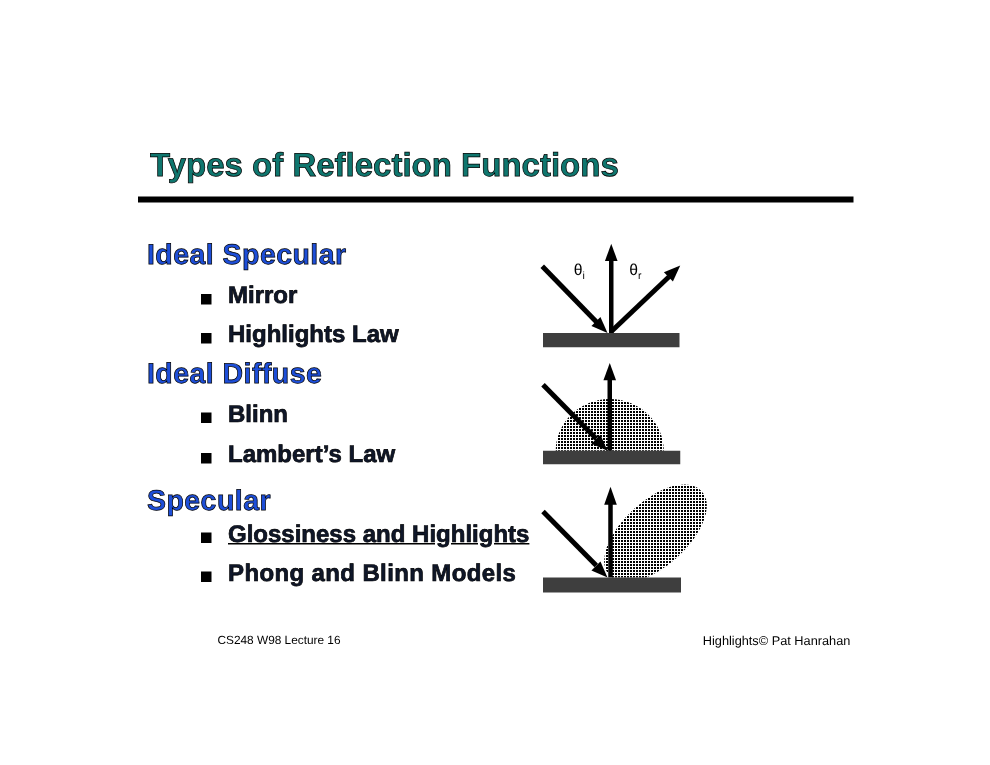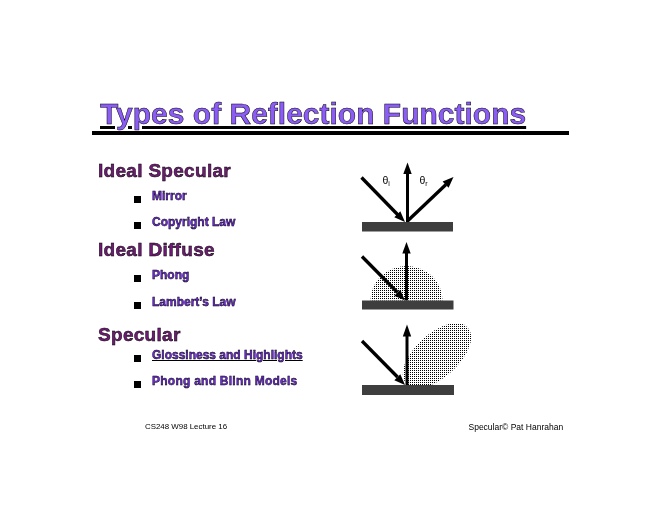--- a/index.html
+++ b/index.html
@@ -1,49 +1,49 @@
 <!DOCTYPE html>
 <html><head>
 <meta charset="utf-8">
 <style>
   html,body{margin:0;padding:0;}
   body{width:660px;height:510px;background:#ffffff;position:relative;overflow:hidden;
        font-family:"Liberation Sans", sans-serif;}
   .abs{position:absolute;white-space:nowrap;}
-  .title{font-size:30px;font-weight:bold;color:#8b5cf6;line-height:1;text-decoration:underline;-webkit-text-stroke:0.5px #000;}
-  .h{font-size:19px;font-weight:bold;color:#701a75;line-height:1;letter-spacing:0.3px;-webkit-text-stroke:0.5px #000;}
-  .b{font-size:12px;font-weight:bold;color:#6d28d9;line-height:1;-webkit-text-stroke:0.45px #000;}
+  .title{font-size:22px;font-weight:bold;color:#0f766e;line-height:1;-webkit-text-stroke:0.5px #000;}
+  .h{font-size:19px;font-weight:bold;color:#1d4ed8;line-height:1;letter-spacing:0.3px;-webkit-text-stroke:0.5px #000;}
+  .b{font-size:16px;font-weight:bold;color:#0f172a;line-height:1;-webkit-text-stroke:0.45px #000;}
   .sq{position:absolute;width:7px;height:7px;background:#000;}
   .ft{font-size:7.9px;color:#000;line-height:1;}
 </style>
 </head>
 <body>
   <div class="abs title" style="left:100px;top:99.2px;">Types of Reflection Functions</div>
   <div class="abs" style="left:92px;top:131px;width:477px;height:3.5px;background:#000;"></div>
 
   <div class="abs h" style="left:98px;top:160.9px;">Ideal Specular</div>
   <div class="sq" style="left:133.5px;top:196px;"></div>
   <div class="abs b" style="left:152px;top:190.4px;">Mirror</div>
   <div class="sq" style="left:133.5px;top:222px;"></div>
-  <div class="abs b" style="left:152px;top:216.4px;">Copyright Law</div>
+  <div class="abs b" style="left:152px;top:216.4px;">Highlights Law</div>
 
   <div class="abs h" style="left:98px;top:240.4px;">Ideal Diffuse</div>
   <div class="sq" style="left:133.5px;top:275px;"></div>
-  <div class="abs b" style="left:152px;top:269.4px;">Phong</div>
+  <div class="abs b" style="left:152px;top:269.4px;">Blinn</div>
   <div class="sq" style="left:133.5px;top:301.5px;"></div>
   <div class="abs b" style="left:152px;top:295.9px;">Lambert’s Law</div>
 
   <div class="abs h" style="left:98px;top:325px;">Specular</div>
   <div class="sq" style="left:133.5px;top:354.5px;"></div>
   <div class="abs b" style="left:152px;top:348.9px;text-decoration:underline;">Glossiness and Highlights</div>
   <div class="sq" style="left:133.5px;top:381px;"></div>
   <div class="abs b" style="left:152px;top:375.4px;letter-spacing:0.25px;">Phong and Blinn Models</div>
 
   <div class="abs ft" style="left:98px;top:423.2px;margin-left:47px;">CS248 W98 Lecture 16</div>
-  <div class="abs ft" style="left:468.5px;top:423.4px;font-size:8.5px;">Specular© Pat Hanrahan</div>
+  <div class="abs ft" style="left:468.5px;top:423.4px;font-size:8.5px;">Highlights© Pat Hanrahan</div>
 
   <svg class="abs" style="left:0;top:0;" width="660" height="510" viewBox="0 0 660 510">
     <defs>
       <pattern id="dots" width="2" height="2" patternUnits="userSpaceOnUse">
         <rect x="0" y="0" width="1" height="1" fill="#000" shape-rendering="crispEdges"></rect>
       </pattern>
       <clipPath id="clip3">
         <rect x="340" y="300" width="200" height="85"></rect>
       </clipPath>
     </defs>

